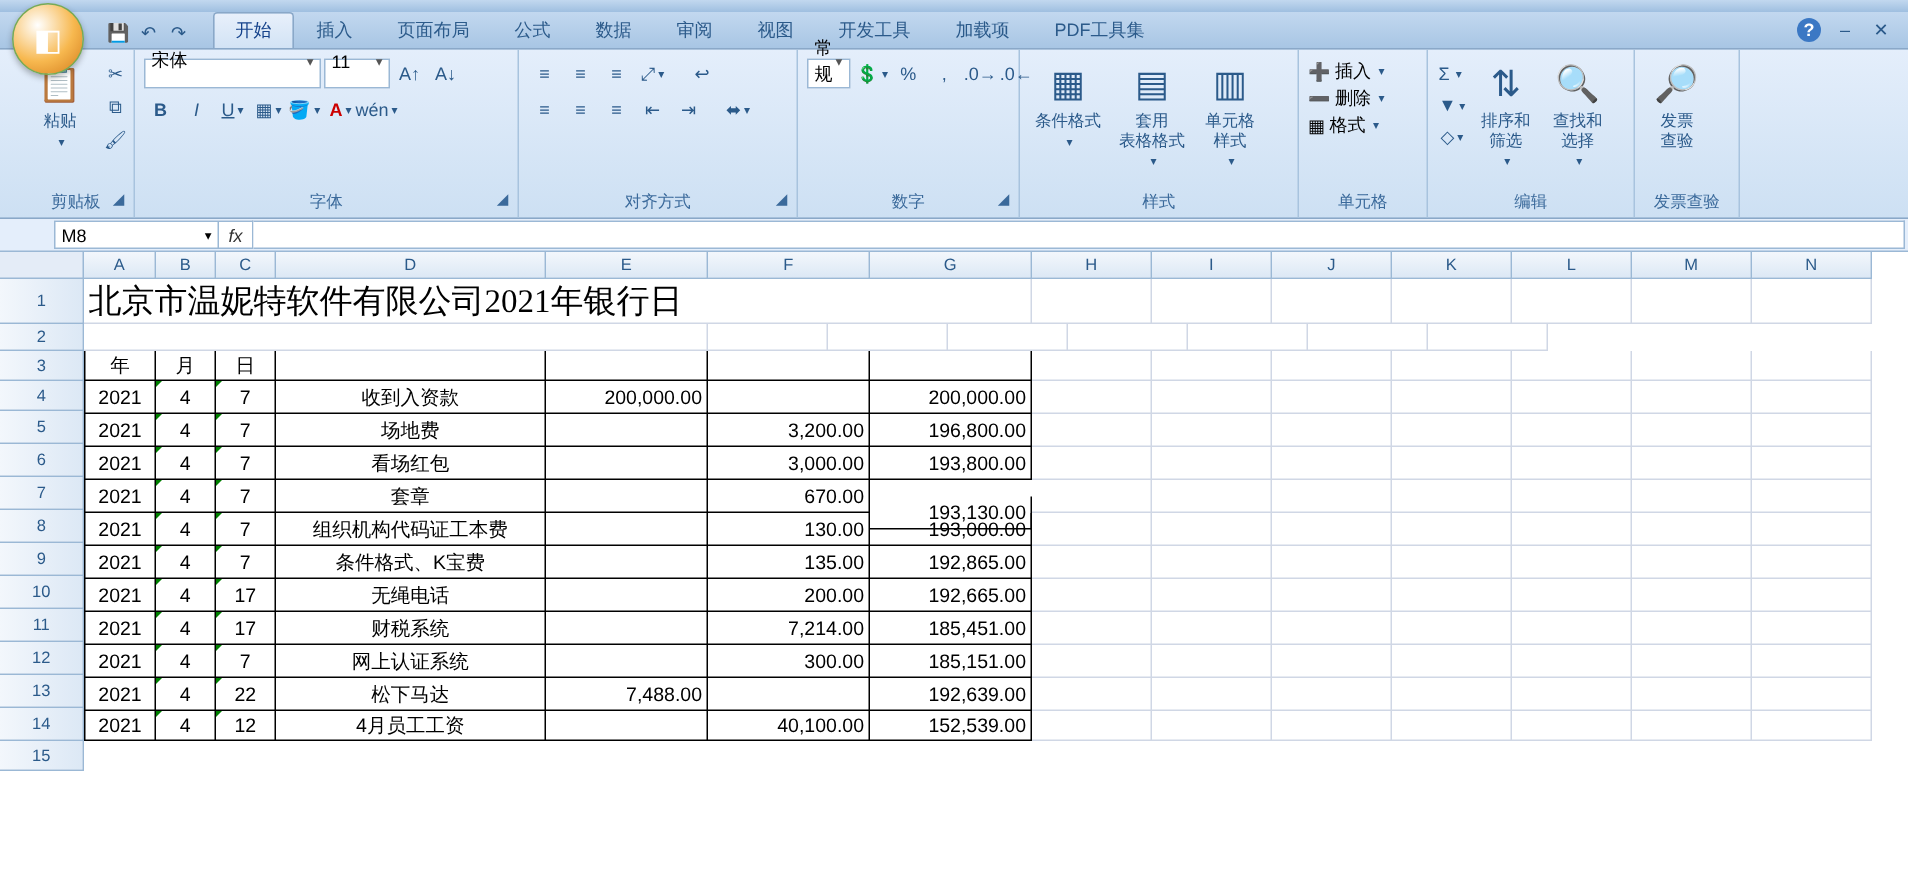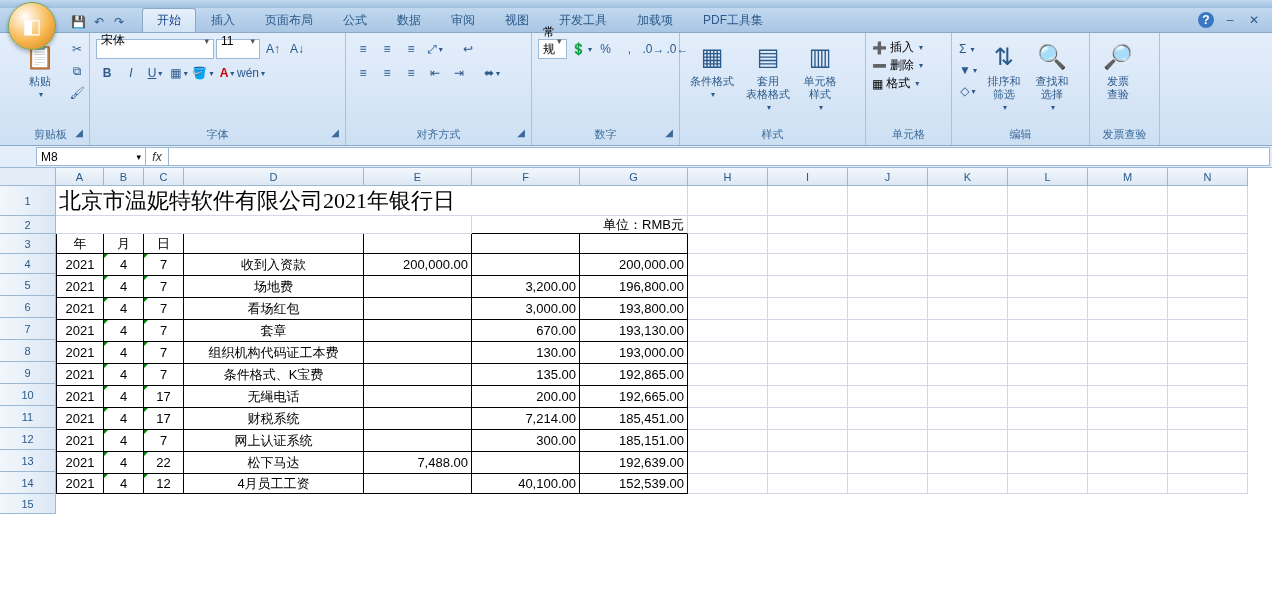--- a/index.html
+++ b/index.html
@@ -320,21 +320,20 @@
         <div class="cell cH" style="height: 100%;"></div>
         <div class="cell cI" style="height: 100%;"></div>
         <div class="cell cJ" style="height: 100%;"></div>
         <div class="cell cK" style="height: 100%;"></div>
         <div class="cell cL" style="height: 100%;"></div>
         <div class="cell cM" style="height: 100%;"></div>
         <div class="cell cN" style="height: 100%;"></div>
       </div>
       <div class="crow" style="height: 18px;">
         <div class="cell " style="height: 100%; width: 416px;"></div>
-        <div class="cell rt bordB" style="height: 100%; width: 216px;">单位：RMB元</div>
         <div class="cell cH" style="height: 100%;"></div>
         <div class="cell cI" style="height: 100%;"></div>
         <div class="cell cJ" style="height: 100%;"></div>
         <div class="cell cK" style="height: 100%;"></div>
         <div class="cell cL" style="height: 100%;"></div>
         <div class="cell cM" style="height: 100%;"></div>
         <div class="cell cN" style="height: 100%;"></div>
       </div>
       <div class="crow" style="height: 20px;">
         <div class="cell cA ctr bordL bordR bordB" style="height: 100%;">年</div>
@@ -400,21 +399,21 @@
         <div class="cell cM" style="height: 100%;"></div>
         <div class="cell cN" style="height: 100%;"></div>
       </div>
       <div class="crow" style="height: 22px;">
         <div class="cell cA ctr bordL bordR bordB" style="height: 100%;">2021</div>
         <div class="cell ctr bordR bordB cellrel" style="height: 100%; width: 40px;">4<span class="gm"></span></div>
         <div class="cell ctr bordR bordB cellrel" style="height: 100%; width: 40px;">7<span class="gm"></span></div>
         <div class="cell cD ctr bordR bordB" style="height: 100%;">套章</div>
         <div class="cell cE rt bordR bordB" style="height: 100%;"></div>
         <div class="cell cF rt bordR bordB" style="height: 100%;">670.00</div>
-        <div class="cell cG rt bordR bordB" style="height: 100%;">193,130.00</div>
+        <div class="cell cG rt bordR bordB" style="height: 100%; margin-top: 11px;">193,130.00</div>
         <div class="cell cH" style="height: 100%;"></div>
         <div class="cell cI" style="height: 100%;"></div>
         <div class="cell cJ" style="height: 100%;"></div>
         <div class="cell cK" style="height: 100%;"></div>
         <div class="cell cL" style="height: 100%;"></div>
         <div class="cell cM" style="height: 100%;"></div>
         <div class="cell cN" style="height: 100%;"></div>
       </div>
       <div class="crow" style="height: 22px;">
         <div class="cell cA ctr bordL bordR bordB" style="height: 100%;">2021</div>

